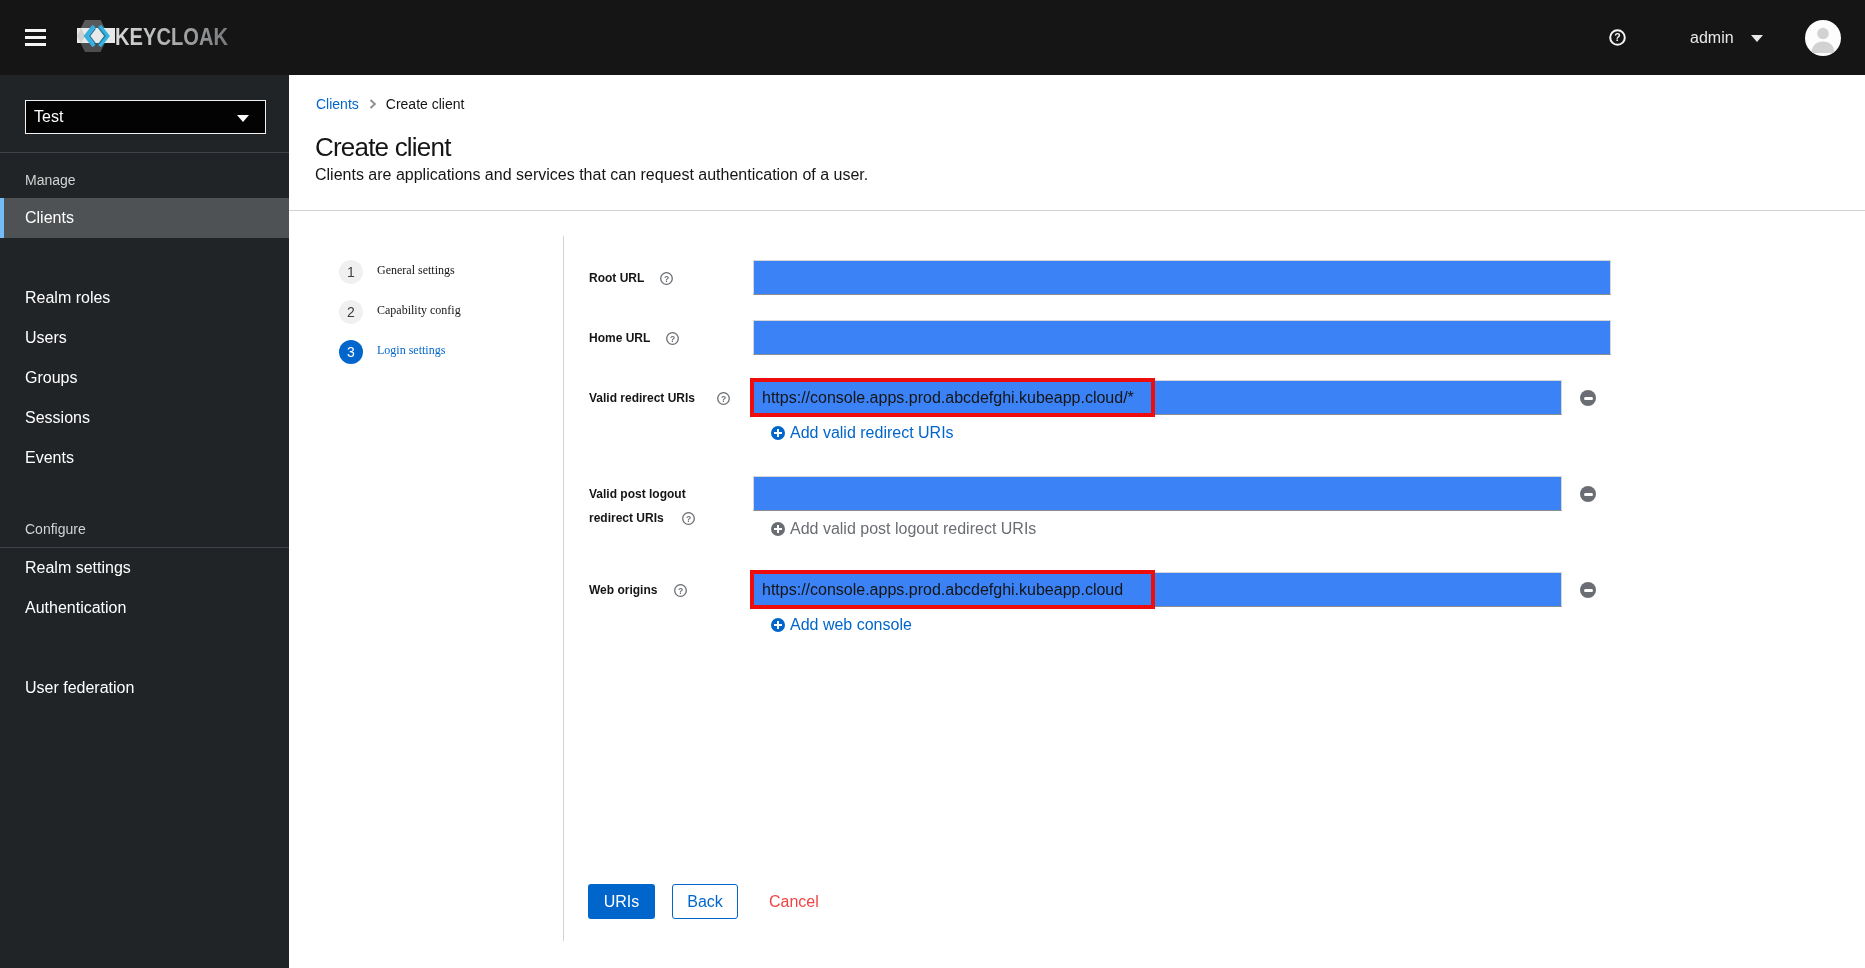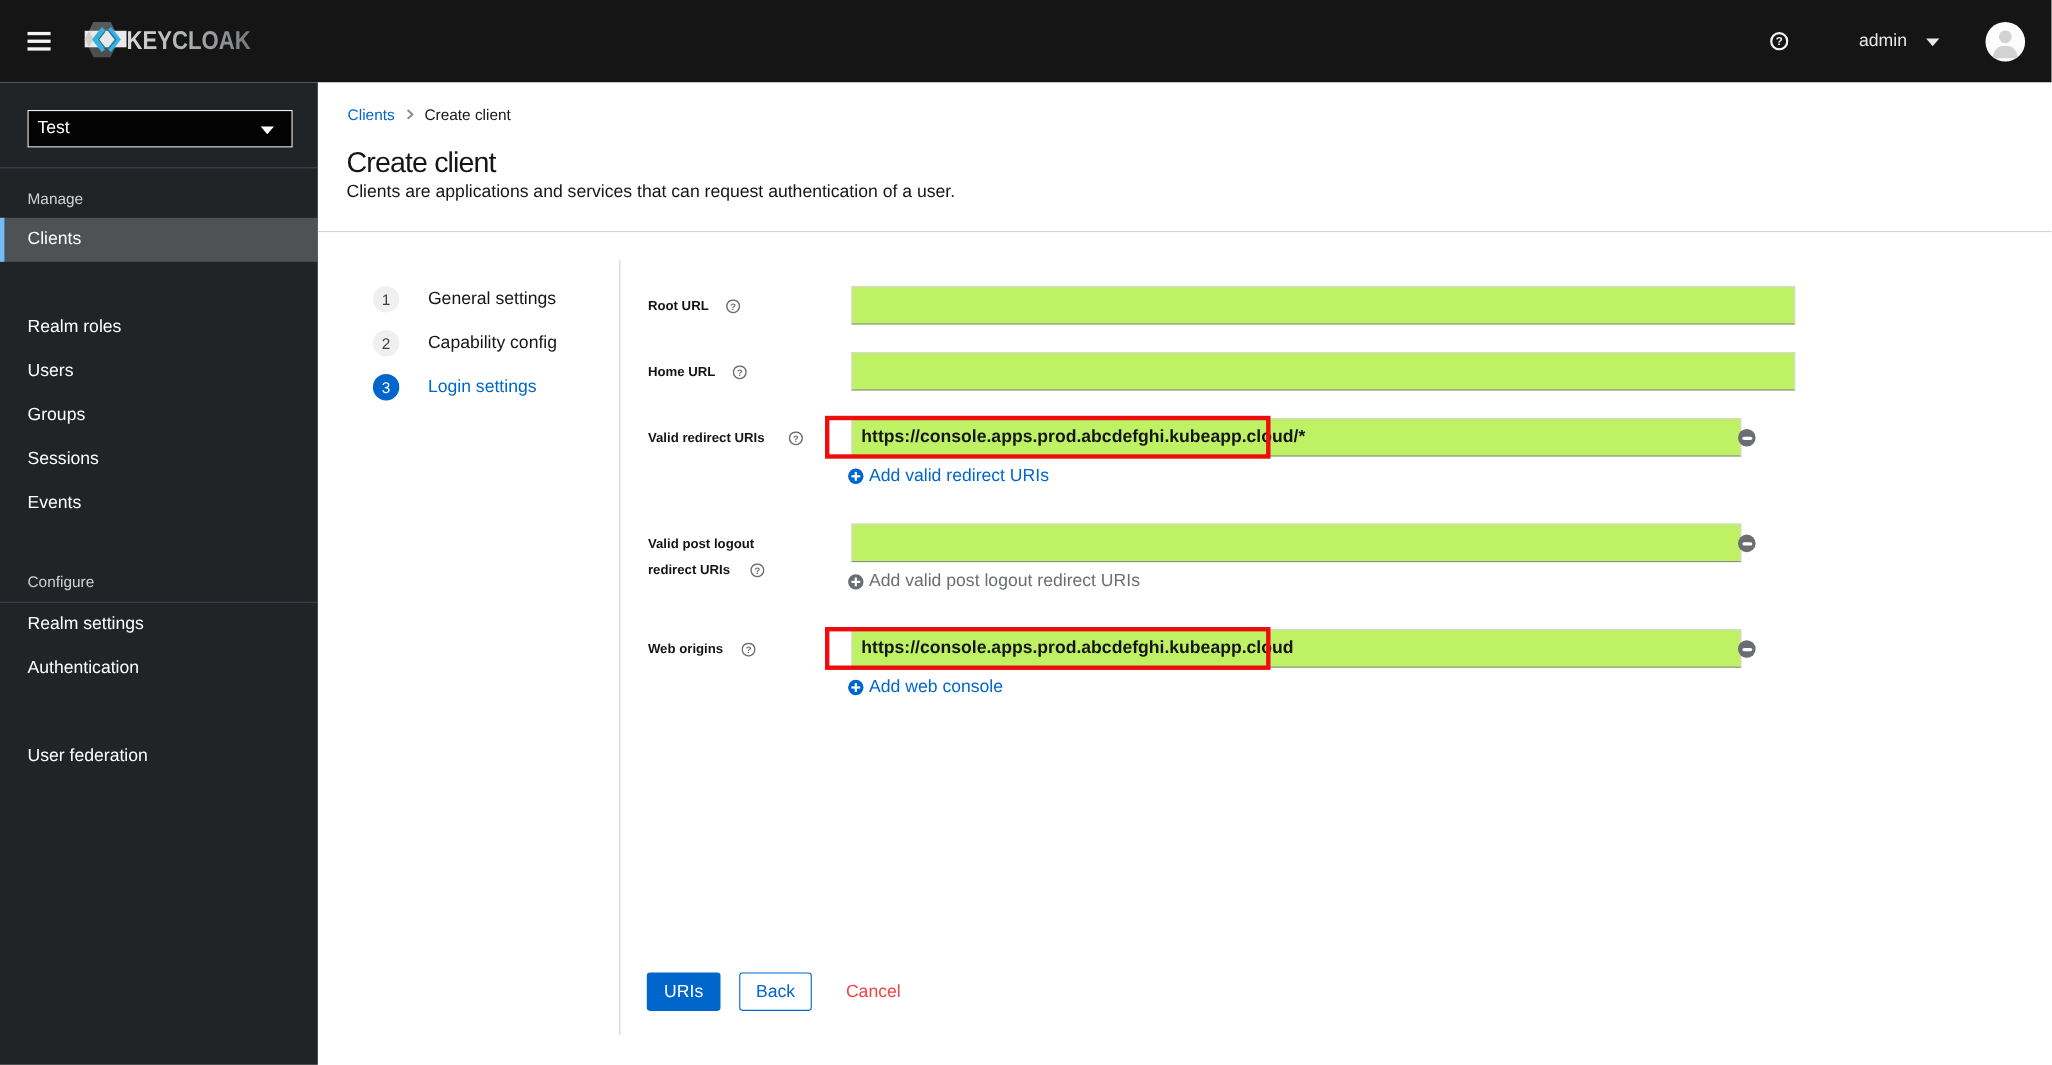--- a/index.html
+++ b/index.html
@@ -22,26 +22,26 @@
   #main { position:absolute; left:289px; top:75px; width:1576px; height:918px; background:#fff; }
   #bc { position:absolute; left:27px; top:21px; font-size:14px; color:#151515; }
   #bc a { color:#0066cc; text-decoration:none; }
   #h1 { position:absolute; left:26px; top:57px; font-size:26px; color:#151515; letter-spacing:-0.8px; }
   #sub { position:absolute; left:26px; top:91px; font-size:16px; color:#151515; }
   #hdrline { position:absolute; left:0; top:135px; width:1576px; height:1px; background:#d2d2d2; }
   #vline { position:absolute; left:274px; top:161px; width:1px; height:705px; background:#d2d2d2; }
   
   .stepc { position:absolute; left:50px; width:24px; height:24px; border-radius:50%; background:#f0f0f0; color:#3c3f42; font-size:14px; text-align:center; line-height:24px; }
   .stepc.act { background:#0066cc; color:#fff; }
-  .stepl { position:absolute; left:100px; font-size:16px; color:#151515; }
+  .stepl { position:absolute; left:88px; font-size:12px; color:#151515;font-family:Liberation Serif, serif; }
   .stepl.act { color:#0066cc; }
   
   .flabel { position:absolute; font-size:12px; font-weight:bold; color:#151515; }
   .helpi { position:absolute; width:13px; height:13px; }
-  .inp { position:absolute; left:485px; height:35px; background:#bef264; border:1px solid #d7d7d7; border-bottom:1px solid #8a8d90; font-size:16px; color:#151515; padding:0 8px; line-height:33px; white-space:nowrap;font-weight:bold; }
+  .inp { position:absolute; left:464px; height:35px; background:#3b82f6; border:1px solid #d7d7d7; border-bottom:1px solid #8a8d90; font-size:16px; color:#151515; padding:0 8px; line-height:33px; white-space:nowrap; }
   .redbox { position:absolute; left:461px; width:405px; height:39px; border:4px solid #ee0c0c; }
   .minusi { position:absolute; left:1291px; width:16px; height:16px; border-radius:50%; background:#6a6e73; }
   .minusi::after { content:""; position:absolute; left:3.5px; top:6.5px; width:9px; height:3px; border-radius:1.5px; background:#fff; }
   .addlink { position:absolute; left:501px; font-size:16px; color:#0066cc; }
   .addlink.grey { color:#6a6e73; }
   .plusi { position:absolute; left:482px; width:14px; height:14px; border-radius:50%; background:#0066cc; }
   .plusi.grey { background:#6a6e73; }
   .plusi::before { content:""; position:absolute; left:3px; top:6px; width:8px; height:2px; background:#fff; }
   .plusi::after { content:""; position:absolute; left:6px; top:3px; width:2px; height:8px; background:#fff; }
   

